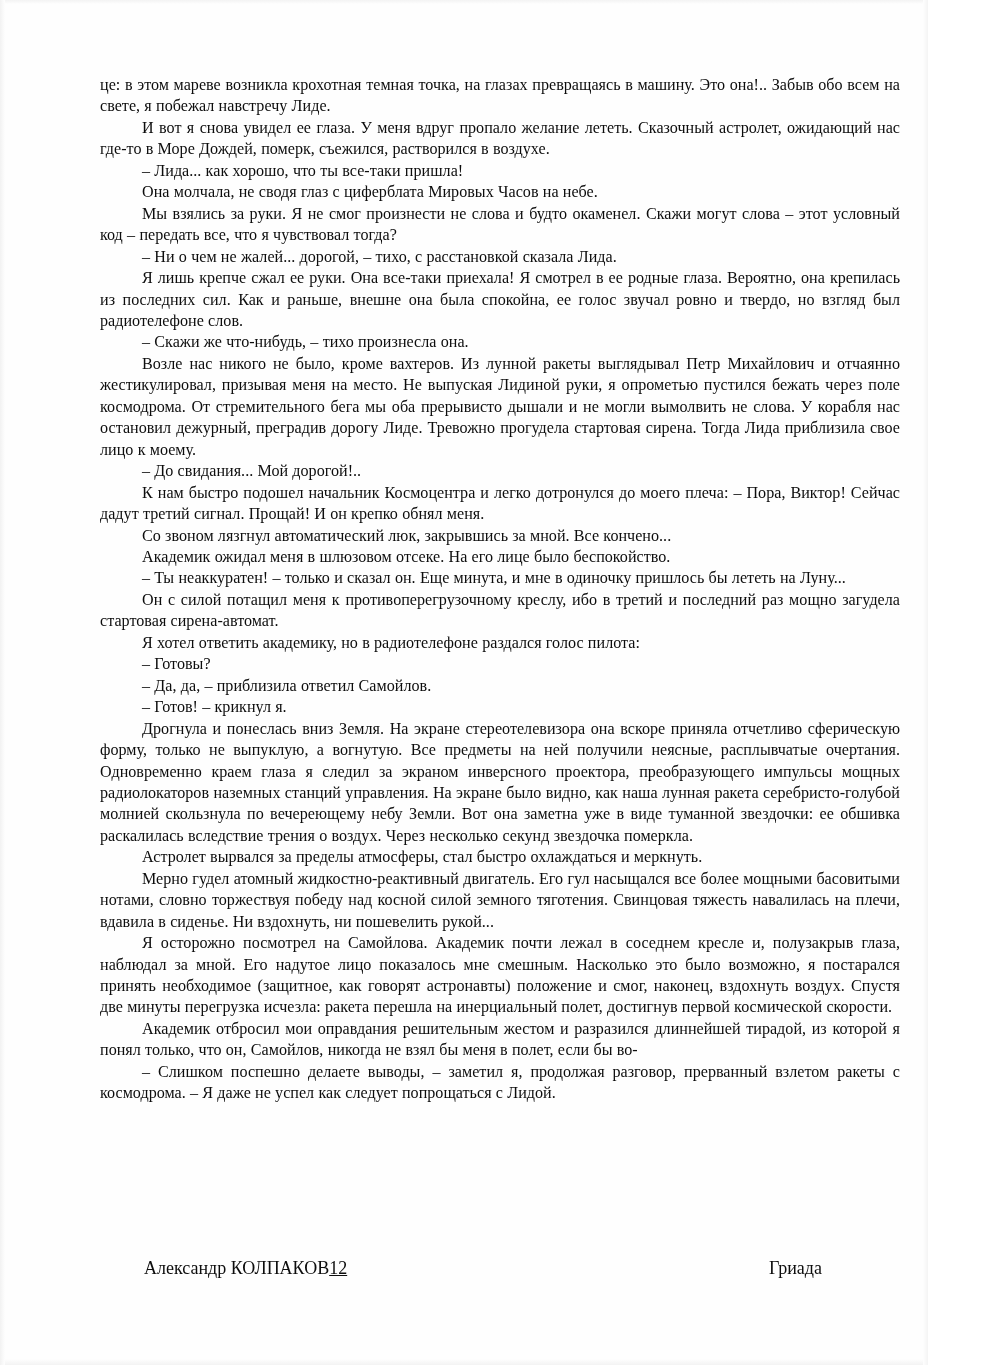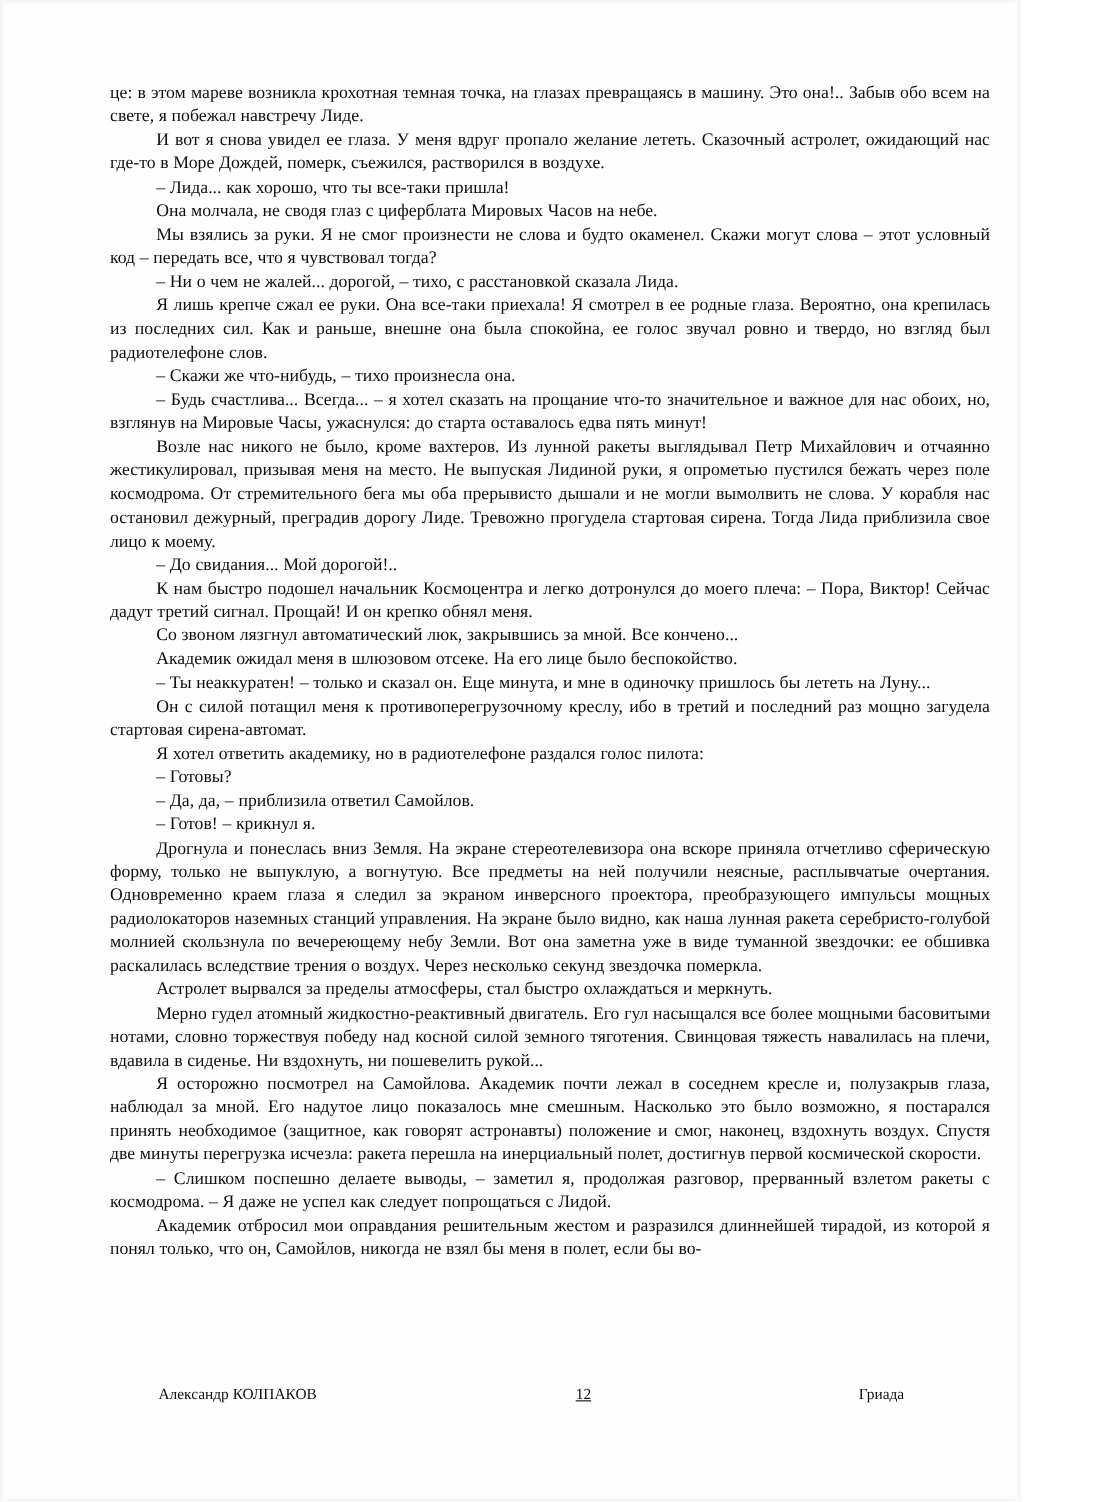--- a/index.html
+++ b/index.html
@@ -62,25 +62,25 @@
   .para.continued { text-indent: 0; }
 
   
   .page-footer {
     position: absolute;
     left: 100px;
     top: 1258px;
     width: 800px;
     display: flex;
     align-items: baseline;
-    font-size: 14px;
+    font-size: 18px;
     line-height: 21px;
   }
   .footer-author { flex: 0 0 auto; padding-left: 44px; }
-  .footer-number { flex: 1 1 auto; text-align: center; padding-right: 8px; text-decoration: underline; }
+  .footer-number { flex: 1 1 auto; padding-right: 8px; text-decoration: underline; }
   .footer-title  { flex: 0 0 auto; padding-right: 78px; }
 </style>
 </head>
 <body>
 
 <div class="page-sheet">
 
   <div class="scan-edge top"></div>
   <div class="scan-edge bottom"></div>
   <div class="scan-edge left"></div>
@@ -88,38 +88,37 @@
 
   <div class="text-block">
     <p class="para continued">це: в этом мареве возникла крохотная темная точка, на глазах превращаясь в машину. Это она!.. Забыв обо всем на свете, я побежал навстречу Лиде.</p>
     <p class="para">И вот я снова увидел ее глаза. У меня вдруг пропало желание лететь. Сказочный астролет, ожидающий нас где-то в Море Дождей, померк, съежился, растворился в воздухе.</p>
     <p class="para">– Лида... как хорошо, что ты все-таки пришла!</p>
     <p class="para">Она молчала, не сводя глаз с циферблата Мировых Часов на небе.</p>
     <p class="para">Мы взялись за руки. Я не смог произнести не слова и будто окаменел. Скажи могут слова – этот условный код – передать все, что я чувствовал тогда?</p>
     <p class="para">– Ни о чем не жалей... дорогой, – тихо, с расстановкой сказала Лида.</p>
     <p class="para">Я лишь крепче сжал ее руки. Она все-таки приехала! Я смотрел в ее родные глаза. Вероятно, она крепилась из последних сил. Как и раньше, внешне она была спокойна, ее голос звучал ровно и твердо, но взгляд был радиотелефоне слов.</p>
     <p class="para">– Скажи же что-нибудь, – тихо произнесла она.</p>
-    <p class="para">– Будь счастлива... Всегда... – я хотел сказать на прощание что-то значительное и важное для нас обоих, но, взглянув на Мировые Часы, ужаснулся: до старта оставалось едва пять минут!</p>
     <p class="para">Возле нас никого не было, кроме вахтеров. Из лунной ракеты выглядывал Петр Михайлович и отчаянно жестикулировал, призывая меня на место. Не выпуская Лидиной руки, я опрометью пустился бежать через поле космодрома. От стремительного бега мы оба прерывисто дышали и не могли вымолвить не слова. У корабля нас остановил дежурный, преградив дорогу Лиде. Тревожно прогудела стартовая сирена. Тогда Лида приблизила свое лицо к моему.</p>
     <p class="para">– До свидания... Мой дорогой!..</p>
     <p class="para">К нам быстро подошел начальник Космоцентра и легко дотронулся до моего плеча: – Пора, Виктор! Сейчас дадут третий сигнал. Прощай! И он крепко обнял меня.</p>
     <p class="para">Со звоном лязгнул автоматический люк, закрывшись за мной. Все кончено...</p>
     <p class="para">Академик ожидал меня в шлюзовом отсеке. На его лице было беспокойство.</p>
     <p class="para">– Ты неаккуратен! – только и сказал он. Еще минута, и мне в одиночку пришлось бы лететь на Луну...</p>
     <p class="para">Он с силой потащил меня к противоперегрузочному креслу, ибо в третий и последний раз мощно загудела стартовая сирена-автомат.</p>
     <p class="para">Я хотел ответить академику, но в радиотелефоне раздался голос пилота:</p>
     <p class="para">– Готовы?</p>
     <p class="para">– Да, да, – приблизила ответил Самойлов.</p>
     <p class="para">– Готов! – крикнул я.</p>
     <p class="para">Дрогнула и понеслась вниз Земля. На экране стереотелевизора она вскоре приняла отчетливо сферическую форму, только не выпуклую, а вогнутую. Все предметы на ней получили неясные, расплывчатые очертания. Одновременно краем глаза я следил за экраном инверсного проектора, преобразующего импульсы мощных радиолокаторов наземных станций управления. На экране было видно, как наша лунная ракета серебристо-голубой молнией скользнула по вечереющему небу Земли. Вот она заметна уже в виде туманной звездочки: ее обшивка раскалилась вследствие трения о воздух. Через несколько секунд звездочка померкла.</p>
     <p class="para">Астролет вырвался за пределы атмосферы, стал быстро охлаждаться и меркнуть.</p>
     <p class="para">Мерно гудел атомный жидкостно-реактивный двигатель. Его гул насыщался все более мощными басовитыми нотами, словно торжествуя победу над косной силой земного тяготения. Свинцовая тяжесть навалилась на плечи, вдавила в сиденье. Ни вздохнуть, ни пошевелить рукой...</p>
     <p class="para">Я осторожно посмотрел на Самойлова. Академик почти лежал в соседнем кресле и, полузакрыв глаза, наблюдал за мной. Его надутое лицо показалось мне смешным. Насколько это было возможно, я постарался принять необходимое (защитное, как говорят астронавты) положение и смог, наконец, вздохнуть воздух. Спустя две минуты перегрузка исчезла: ракета перешла на инерциальный полет, достигнув первой космической скорости.</p>
+    <p class="para">Академик отбросил мои оправдания решительным жестом и разразился длиннейшей тирадой, из которой я понял только, что он, Самойлов, никогда не взял бы меня в полет, если бы во-</p>
     <p class="para">– Слишком поспешно делаете выводы, – заметил я, продолжая разговор, прерванный взлетом ракеты с космодрома. – Я даже не успел как следует попрощаться с Лидой.</p>
-    <p class="para">Академик отбросил мои оправдания решительным жестом и разразился длиннейшей тирадой, из которой я понял только, что он, Самойлов, никогда не взял бы меня в полет, если бы во-</p>
   </div>
 
   <div class="page-footer">
     <span class="footer-author">Александр КОЛПАКОВ</span>
     <span class="footer-number">12</span>
     <span class="footer-title">Гриада</span>
   </div>
 
 </div>
 

